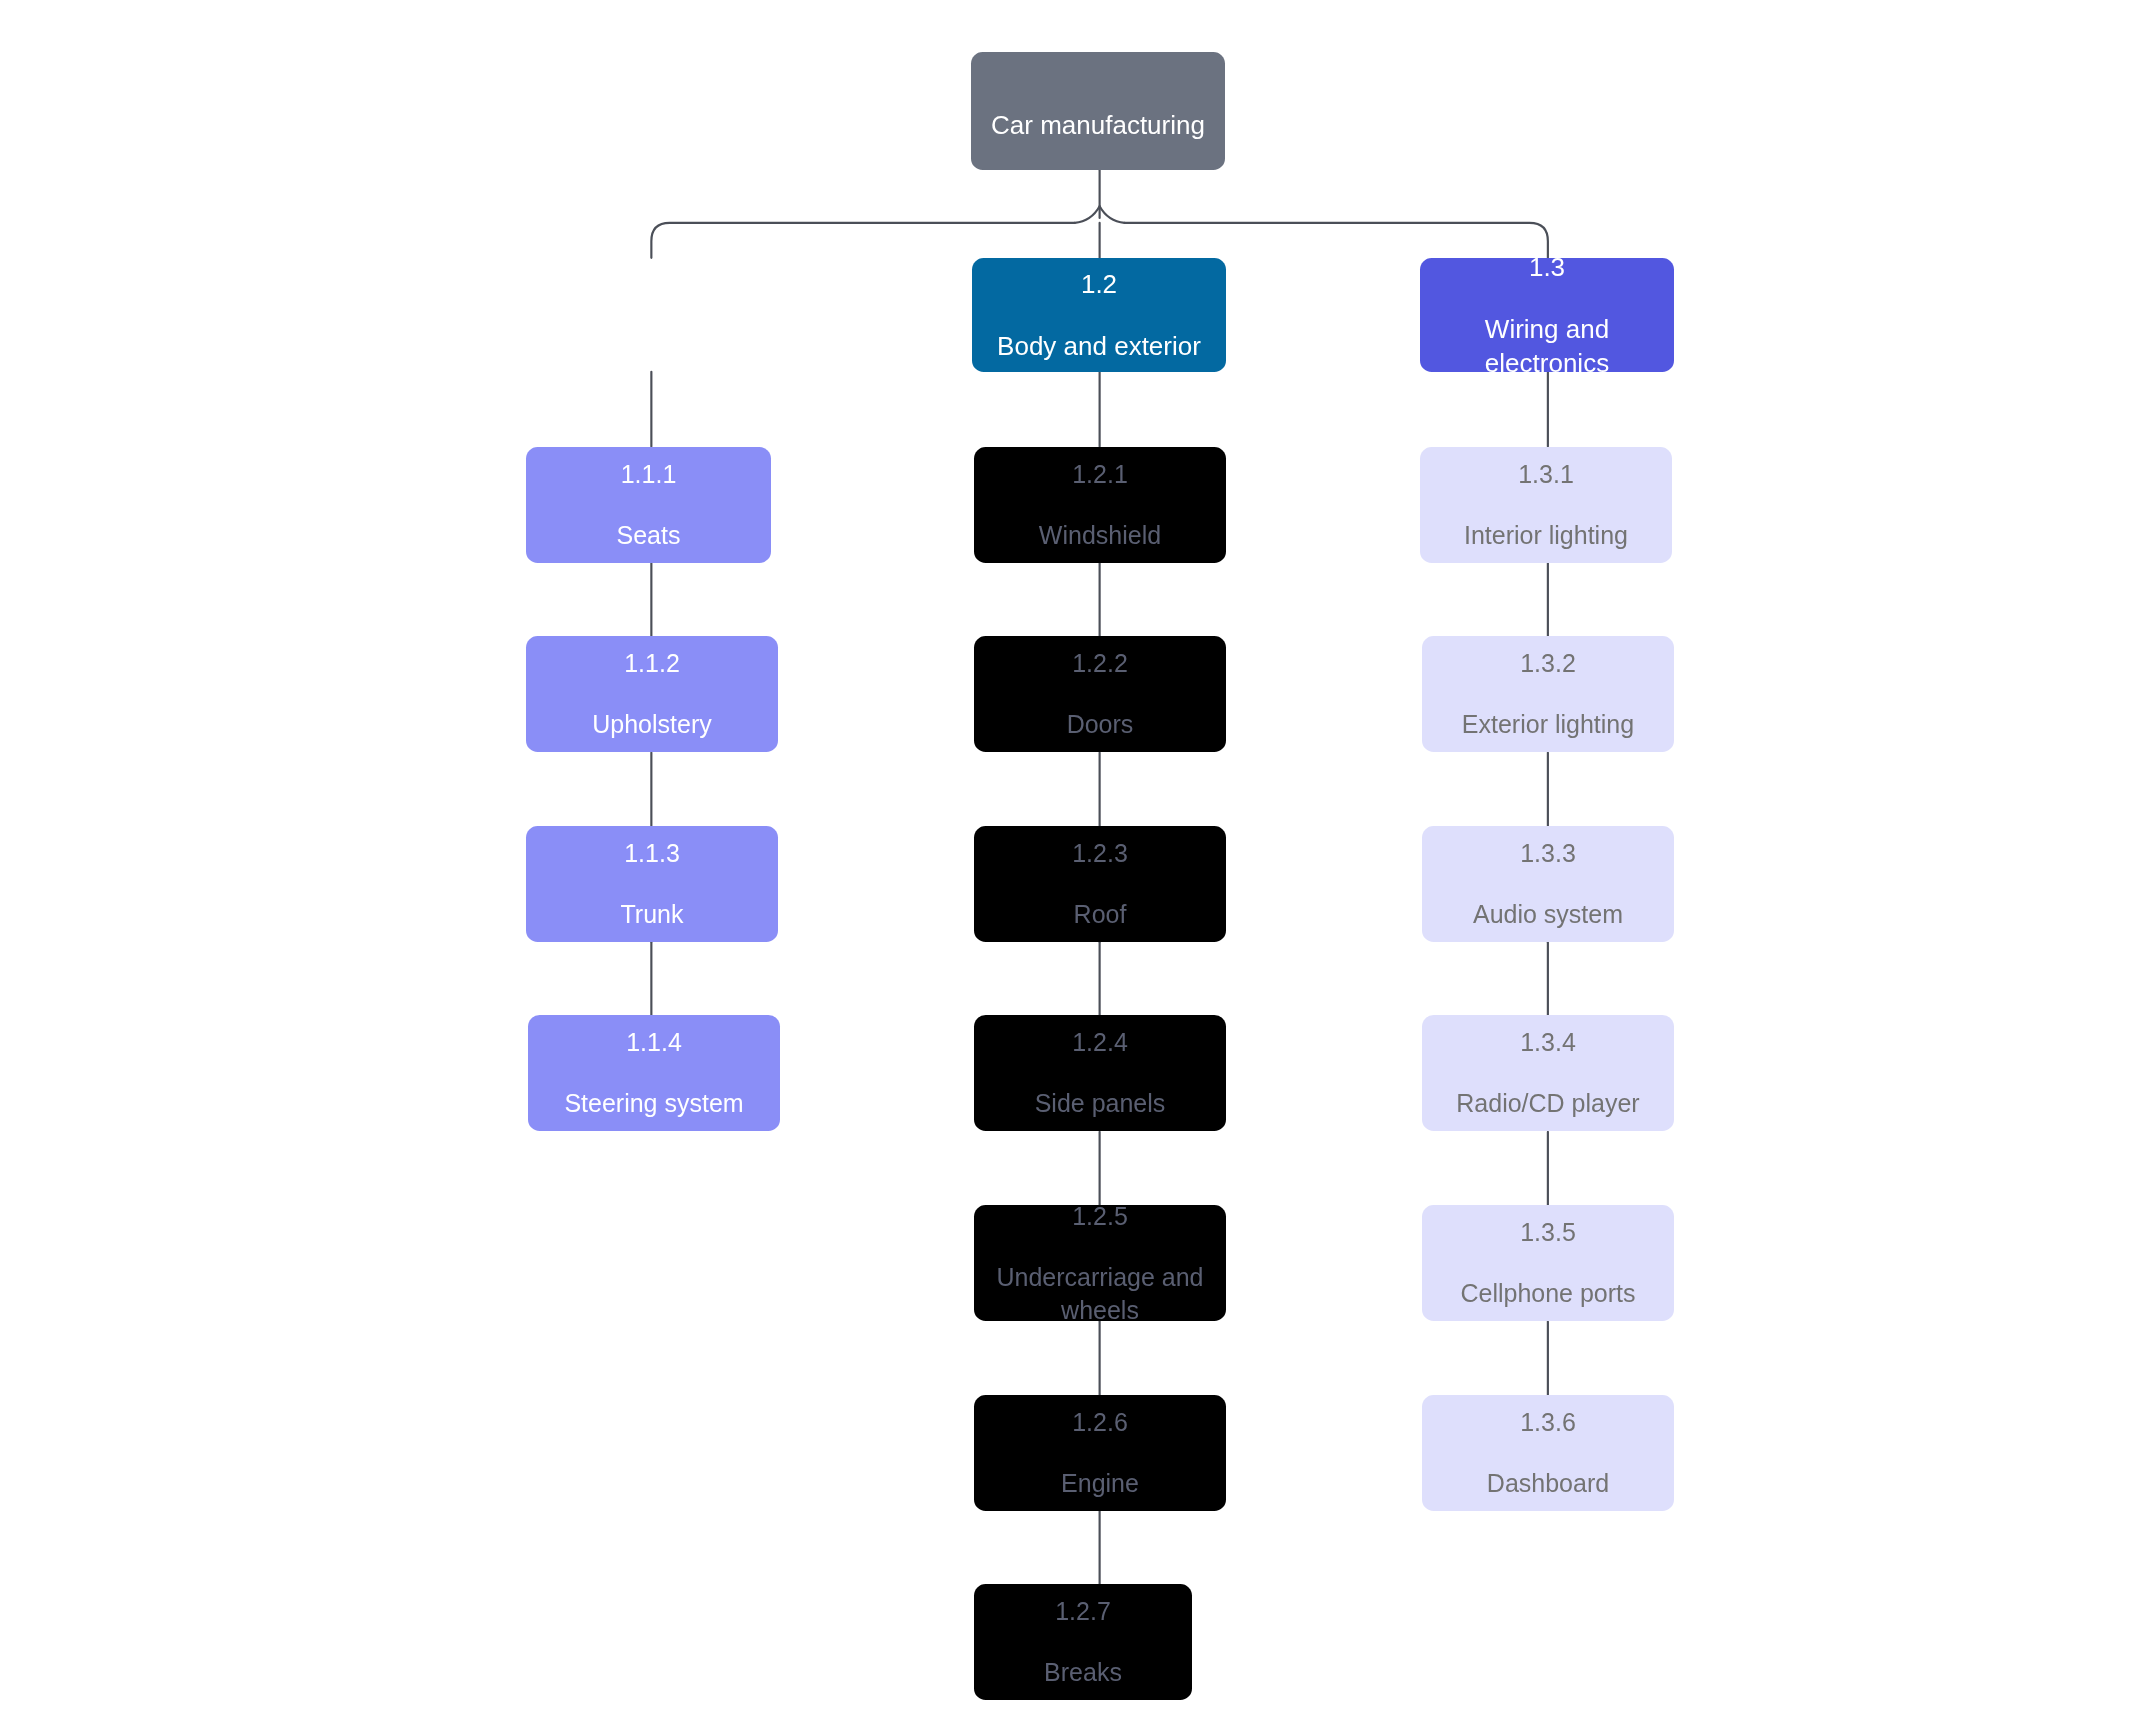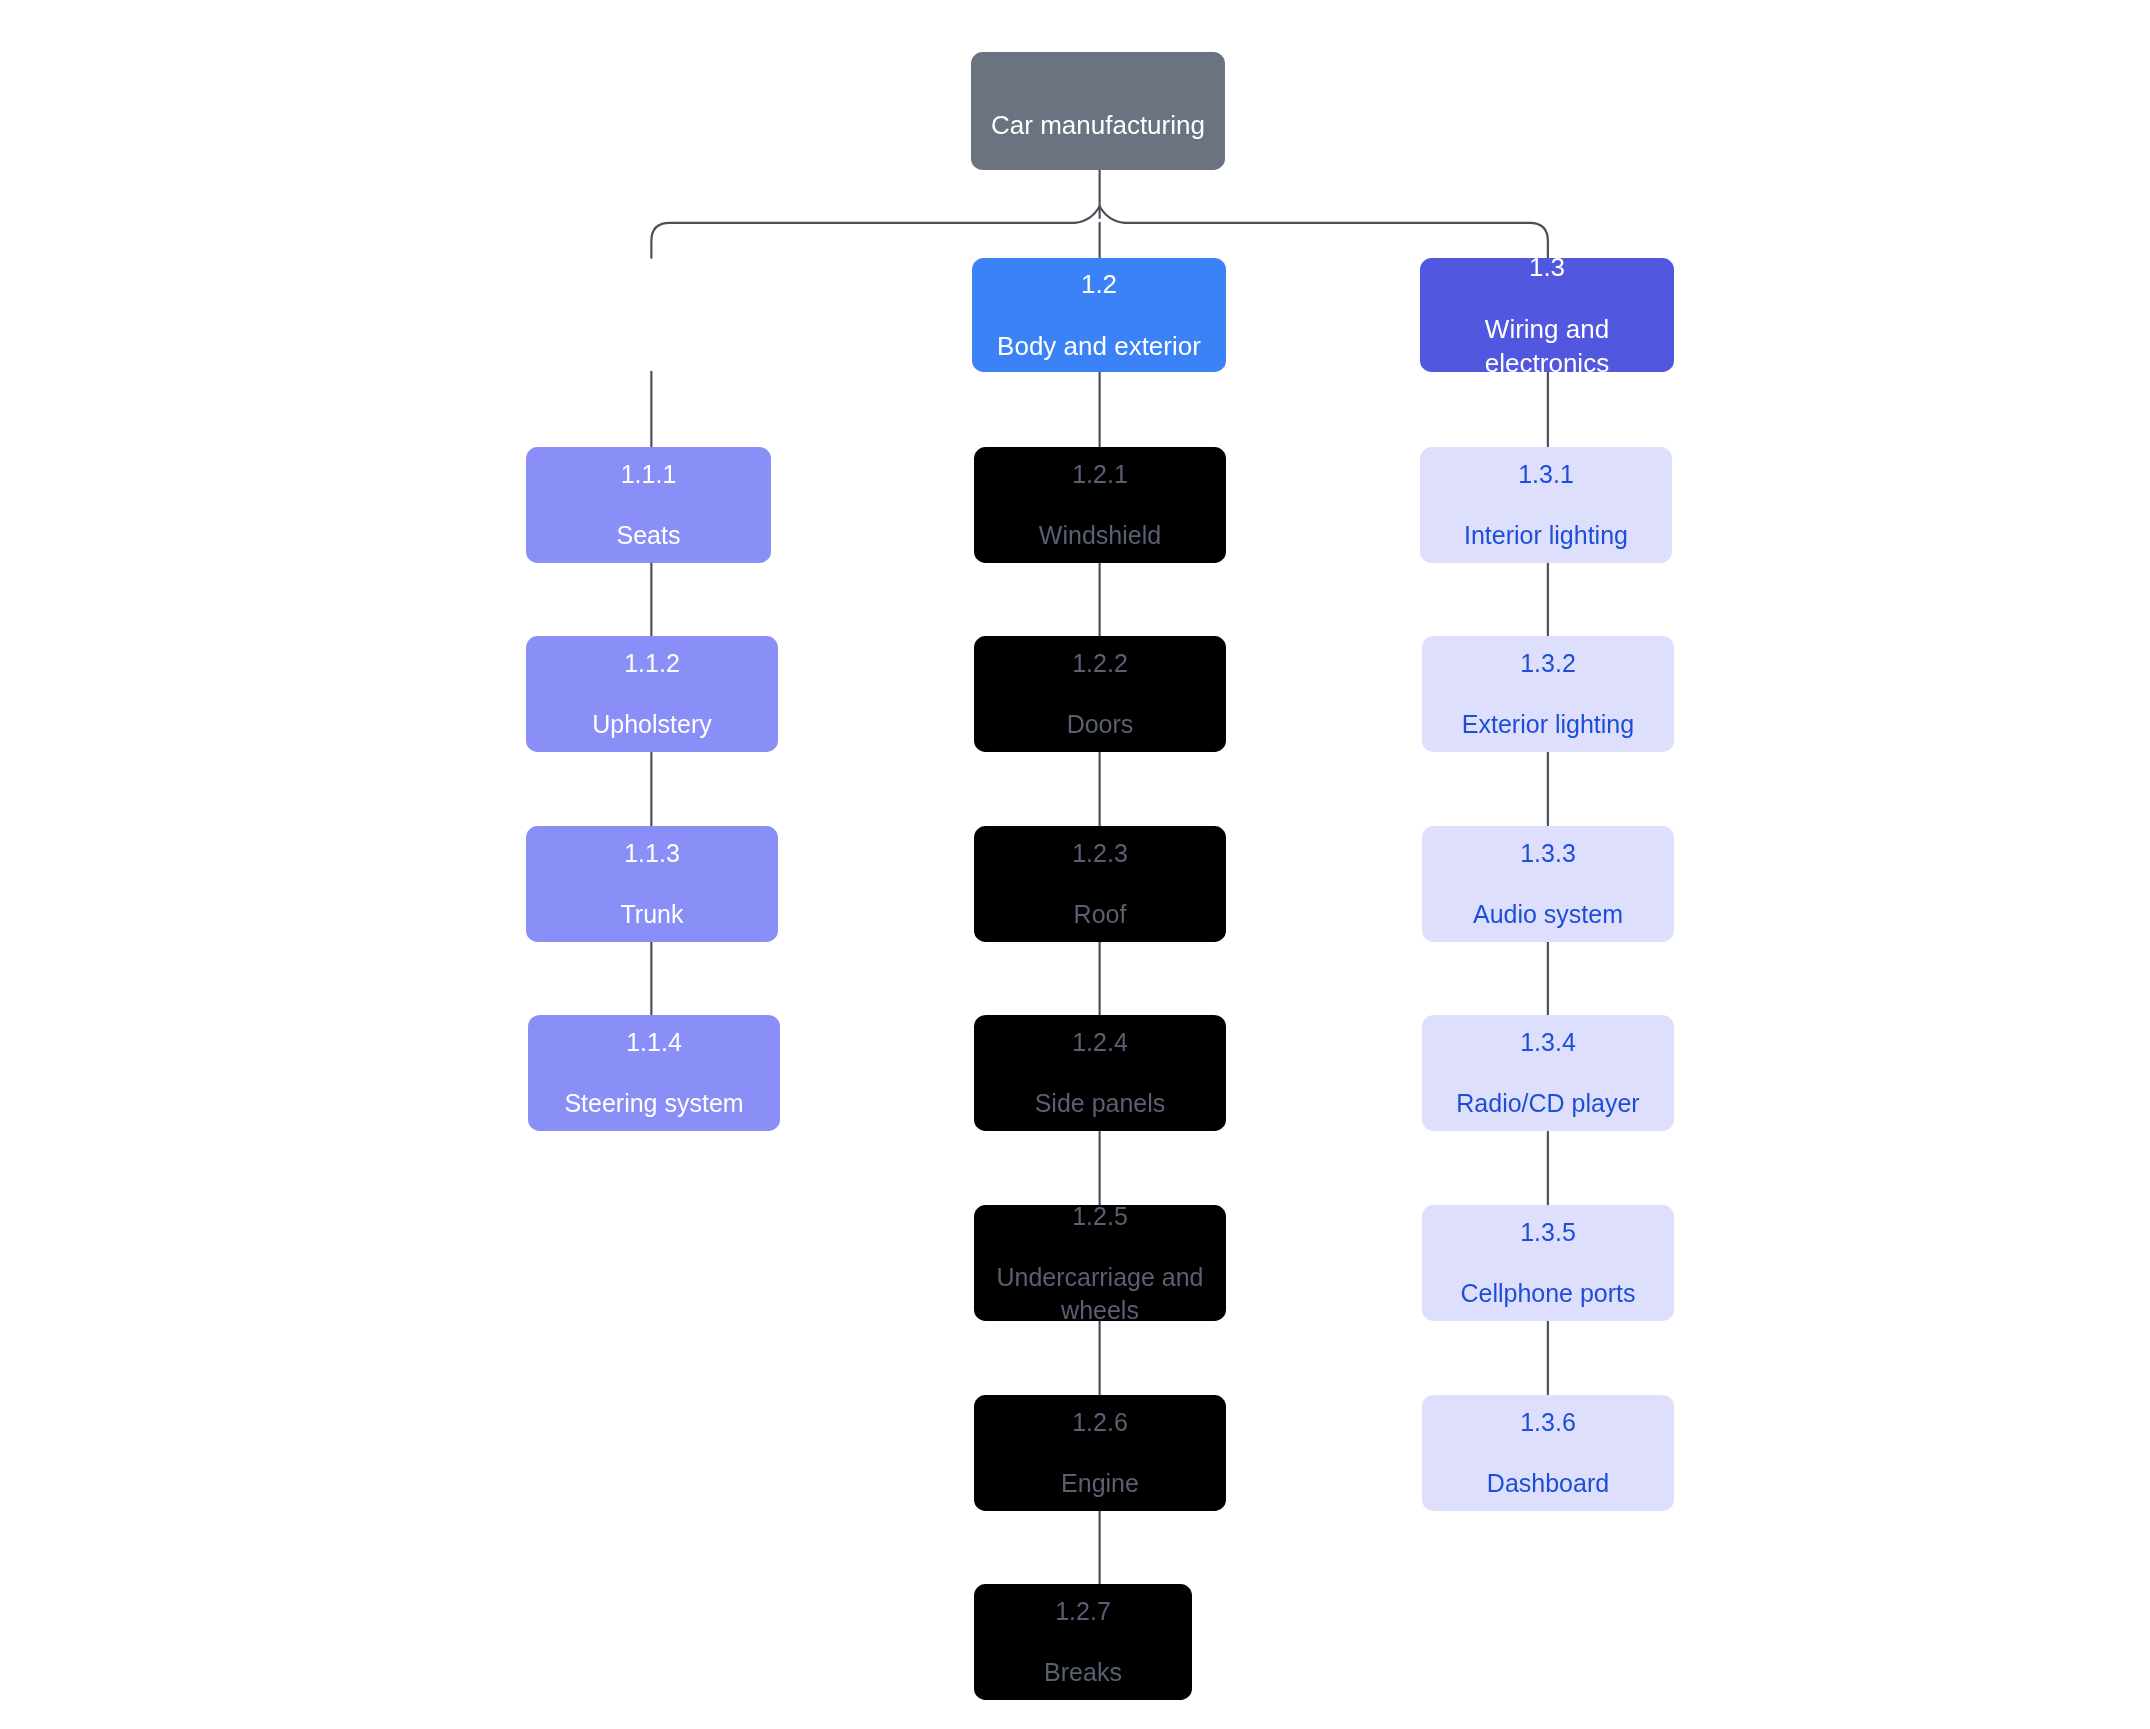--- a/index.html
+++ b/index.html
@@ -50,36 +50,36 @@
   .node.root {
     background: #6b7280;
     color: #ffffff;
     font-size: 26px;
   }
   .node.level1 {
     color: #ffffff;
     font-size: 26px;
   }
   .node.l1-a { background: #2f3381; }
-  .node.l1-b { background: #3b82f6; }
+  .node.l1-b { background: #0369a1; }
   .node.l1-c { background: #5257e0; }
   .node.leaf {
     font-size: 25px;
   }
   .node.leaf-a {
     background: #8a8ef7;
     color: #ffffff;
   }
   .node.leaf-b {
     background: #000000;
     color: #5a5f72;
   }
   .node.leaf-c {
     background: #dedffc;
-    color: #1d4ed8;
+    color: #737373;
   }
 </style>
 </head>
 <body>
 
 <div id="wbs-canvas">
 
   <svg id="connector-layer" viewBox="0 0 2586 2079" width="2151" height="1729">
     <g fill="none" stroke="#4b4f58" stroke-width="2.6" stroke-linecap="round">
 

